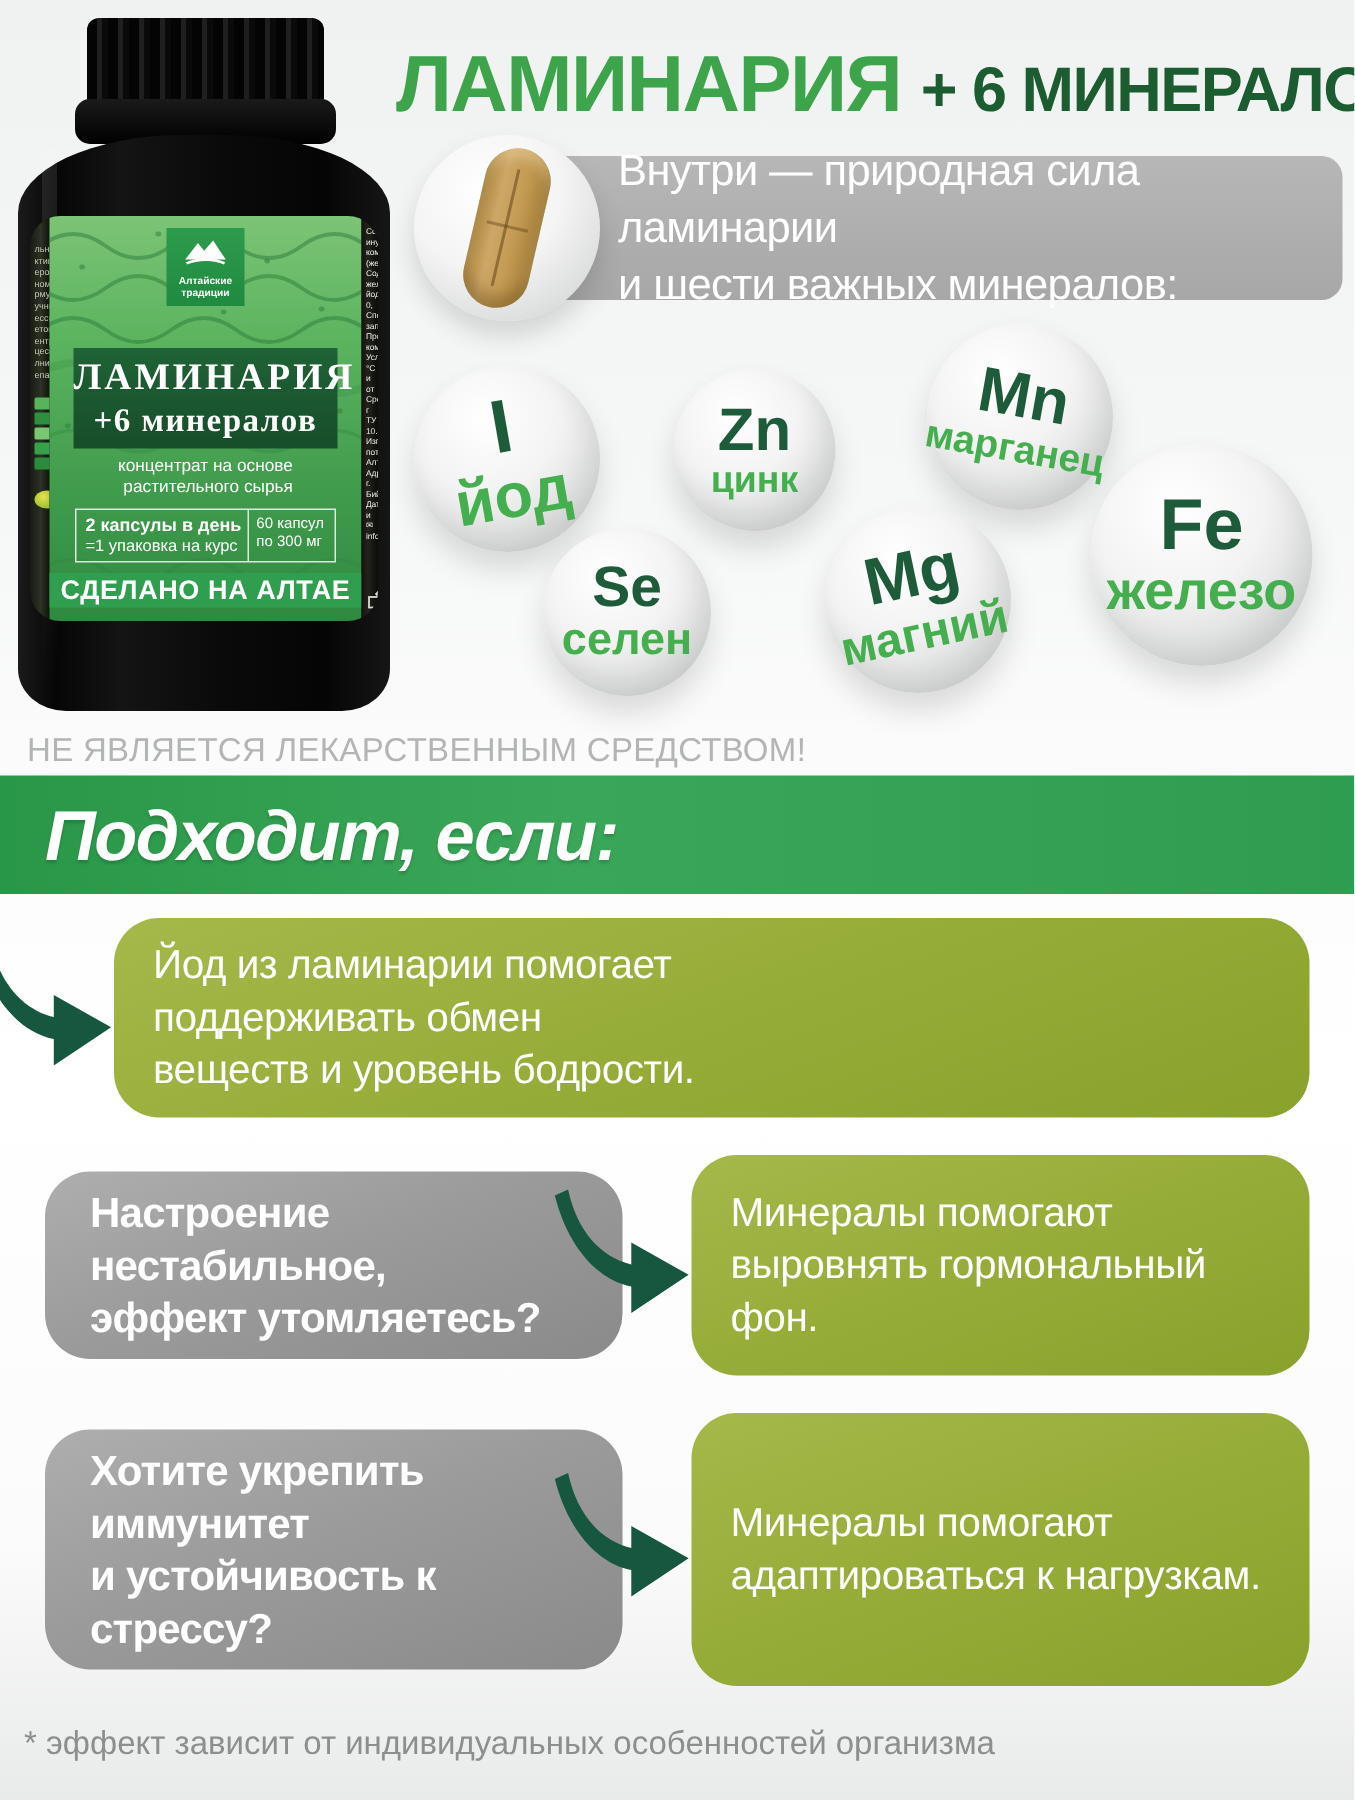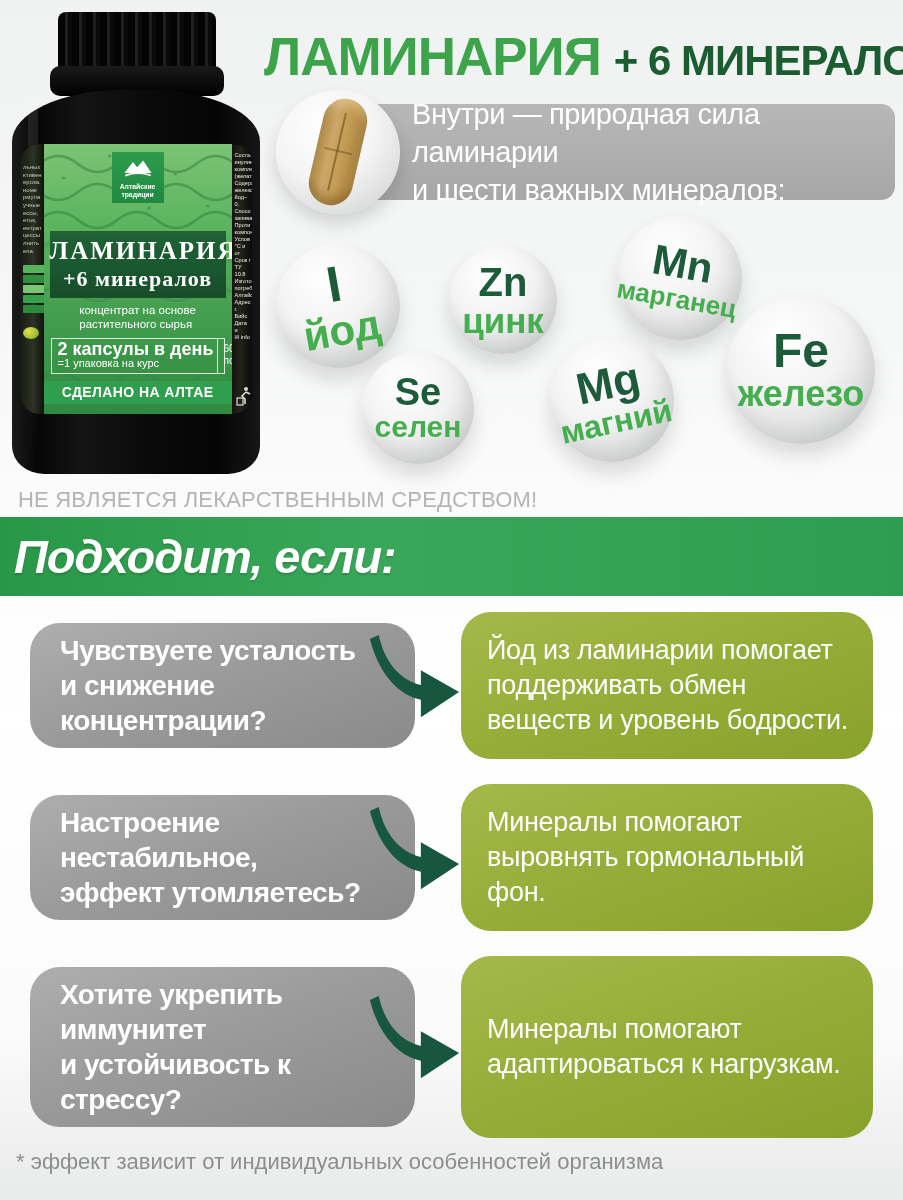--- a/index.html
+++ b/index.html
@@ -29,34 +29,34 @@
 
   
   .sphere{position:absolute;border-radius:50%;
           background:radial-gradient(circle at 38% 28%,#ffffff 0%,#f3f3f3 42%,#dadbdb 74%,#c6c7c8 100%);
           box-shadow:0 12px 20px rgba(0,0,0,.13), inset -6px -10px 18px rgba(0,0,0,.06);
           display:flex;align-items:center;justify-content:center;text-align:center;}
   .sph-inner{display:flex;flex-direction:column;align-items:center;line-height:1.02;}
   .sym{font-weight:bold;color:#1e5b3b;}
   .mname{font-weight:bold;color:#45ae4e;}
   .s1{left:276px;top:244px;width:124px;height:124px;} .s1 .sph-inner{transform:rotate(-10deg);} .s1 .sym{font-size:50px;} .s1 .mname{font-size:42px;}
-  .s2{left:449px;top:246px;width:108px;height:108px;} .s2 .sym{font-size:40px;text-align:right;} .s2 .mname{font-size:35px;}
+  .s2{left:449px;top:246px;width:108px;height:108px;} .s2 .sym{font-size:40px;text-align:right;} .s2 .mname{font-size:25px;}
   .s3{left:618px;top:216px;width:124px;height:124px;} .s3 .sph-inner{transform:rotate(10deg);} .s3 .sym{font-size:42px;} .s3 .mname{font-size:26px;}
   .s4{left:362px;top:352px;width:112px;height:112px;} .s4 .sym{font-size:38px;} .s4 .mname{font-size:30px;}
   .s5{left:550px;top:338px;width:124px;height:124px;} .s5 .sph-inner{transform:rotate(-12deg);} .s5 .sym{font-size:44px;} .s5 .mname{font-size:32px;}
   .s6{left:727px;top:296px;width:148px;height:148px;} .s6 .sym{font-size:48px;} .s6 .mname{font-size:36px;}
 
   
   .disclaimer{position:absolute;left:18px;top:470px;font-size:22px;color:#b3b4b4;letter-spacing:0.2px;margin-top:17px;}
 
   
   .banner{position:absolute;left:0;top:517px;width:903px;height:79px;
           background:linear-gradient(90deg,#299748 0%,#3aa659 42%,#2f9d4f 100%);
           display:flex;align-items:center;}
-  .banner-title{color:#fff;font-size:47px;font-weight:bold;font-style:italic;padding-left:14px;letter-spacing:-1px;
+  .banner-title{color:#fff;font-size:47px;font-weight:bold;font-style:italic;padding-left:30px;letter-spacing:-1px;
                 text-shadow:0 2px 2px rgba(0,0,0,.15);}
 
   
   .qa-list{position:absolute;left:30px;top:612px;width:843px;}
   .qa-row{display:flex;align-items:stretch;margin-bottom:25px;}
   .q-box{width:385px;box-sizing:border-box;border-radius:30px;margin:11px 0;
          background:linear-gradient(160deg,#aeaeae 0%,#9b9b9b 45%,#8a8a8a 100%);
          display:flex;align-items:center;padding:10px 12px 10px 30px;}
   .q-text{color:#fff;font-size:28px;font-weight:bold;line-height:35px;white-space:pre-line;letter-spacing:-0.5px;}
   .arrow-wrap{width:46px;position:relative;}
@@ -96,29 +96,29 @@
                 background:linear-gradient(180deg,#7cc476 0%,#5cb45f 30%,#419b4d 68%,#2f8a40 100%);
                 display:flex;flex-direction:column;align-items:center;}
   .weed{position:absolute;left:0;top:0;width:100%;height:100%;}
   .badge{position:relative;margin-top:8px;width:48px;padding:5px 2px 4px;text-align:center;
          background:linear-gradient(180deg,#2d9b4c,#1f8a40);}
   .badge .brand{color:#fff;font-weight:bold;font-size:6.8px;line-height:8px;}
   .title-panel{position:relative;margin-top:28px;width:176px;padding:6px 0 7px;text-align:center;
                background:linear-gradient(180deg,#1f6336,#174d2a);}
   .lbl-title{font-family:"Liberation Serif",serif;color:#fff;font-size:25px;letter-spacing:2px;font-weight:600;line-height:27px;}
   .lbl-sub{font-family:"Liberation Serif",serif;color:#fff;font-size:22px;letter-spacing:1px;font-weight:600;line-height:25px;margin-top:2px;}
-  .lbl-desc{position:relative;margin-top:5px;color:#fff;font-size:11.5px;line-height:14px;text-align:left;white-space:pre-line;}
+  .lbl-desc{position:relative;margin-top:5px;color:#fff;font-size:11.5px;line-height:14px;text-align:right;white-space:pre-line;}
   .dose-box{position:relative;margin-top:7px;width:172px;border:1.5px solid #dfe8dd;display:flex;}
   .dose-left{flex:1;padding:3px 4px 3px 6px;border-right:1.5px solid #dfe8dd;}
-  .dose-l1{color:#fff;font-weight:bold;font-size:18px;line-height:15px;white-space:nowrap;}
+  .dose-l1{color:#fff;font-weight:bold;font-size:12px;line-height:15px;white-space:nowrap;}
   .dose-l2{color:#fff;font-size:11px;line-height:13px;white-space:nowrap;}
   .dose-right{width:54px;padding:4px 2px 3px 5px;}
   .cnt{color:#fff;font-size:10px;line-height:12px;white-space:nowrap;}
-  .made{position:relative;margin-top:7px;width:188px;height:23px;background:#2f9e4f;color:#fff;
-        font-weight:bold;font-size:14px;line-height:23px;text-align:center;letter-spacing:0.4px;}
+  .made{position:relative;margin-top:7px;width:208px;height:23px;background:#2f9e4f;color:#fff;
+        font-weight:bold;font-size:18px;line-height:23px;text-align:center;letter-spacing:0.4px;}
 </style>
 </head>
 <body>
 
 <div class="page">
 
   <div class="title-row">
     <span class="title-main">ЛАМИНАРИЯ</span>
     <span class="title-suffix">+ 6 МИНЕРАЛОВ</span>
   </div>
@@ -283,24 +283,20 @@
 
   <div class="disclaimer">НЕ ЯВЛЯЕТСЯ ЛЕКАРСТВЕННЫМ СРЕДСТВОМ!</div>
 
   <div class="banner">
     <div class="banner-title">Подходит, если:</div>
   </div>
 
   <div class="qa-list">
 
     <div class="qa-row">
-      <div class="q-box">
-        <div class="q-text">Чувствуете усталость
-и снижение  концентрации?</div>
-      </div>
       <div class="arrow-wrap">
         <svg viewBox="0 0 100 100">
           <path d="M14,2 C20,30 36,48 57,53 L57,38 L96,60 L57,86 L57,68 C32,63 13,38 5,6 Z" fill="#18573f"></path>
         </svg>
       </div>
       <div class="a-box">
         <div class="a-text">Йод из ламинарии помогает
 поддерживать обмен
 веществ и уровень бодрости.</div>
       </div>

